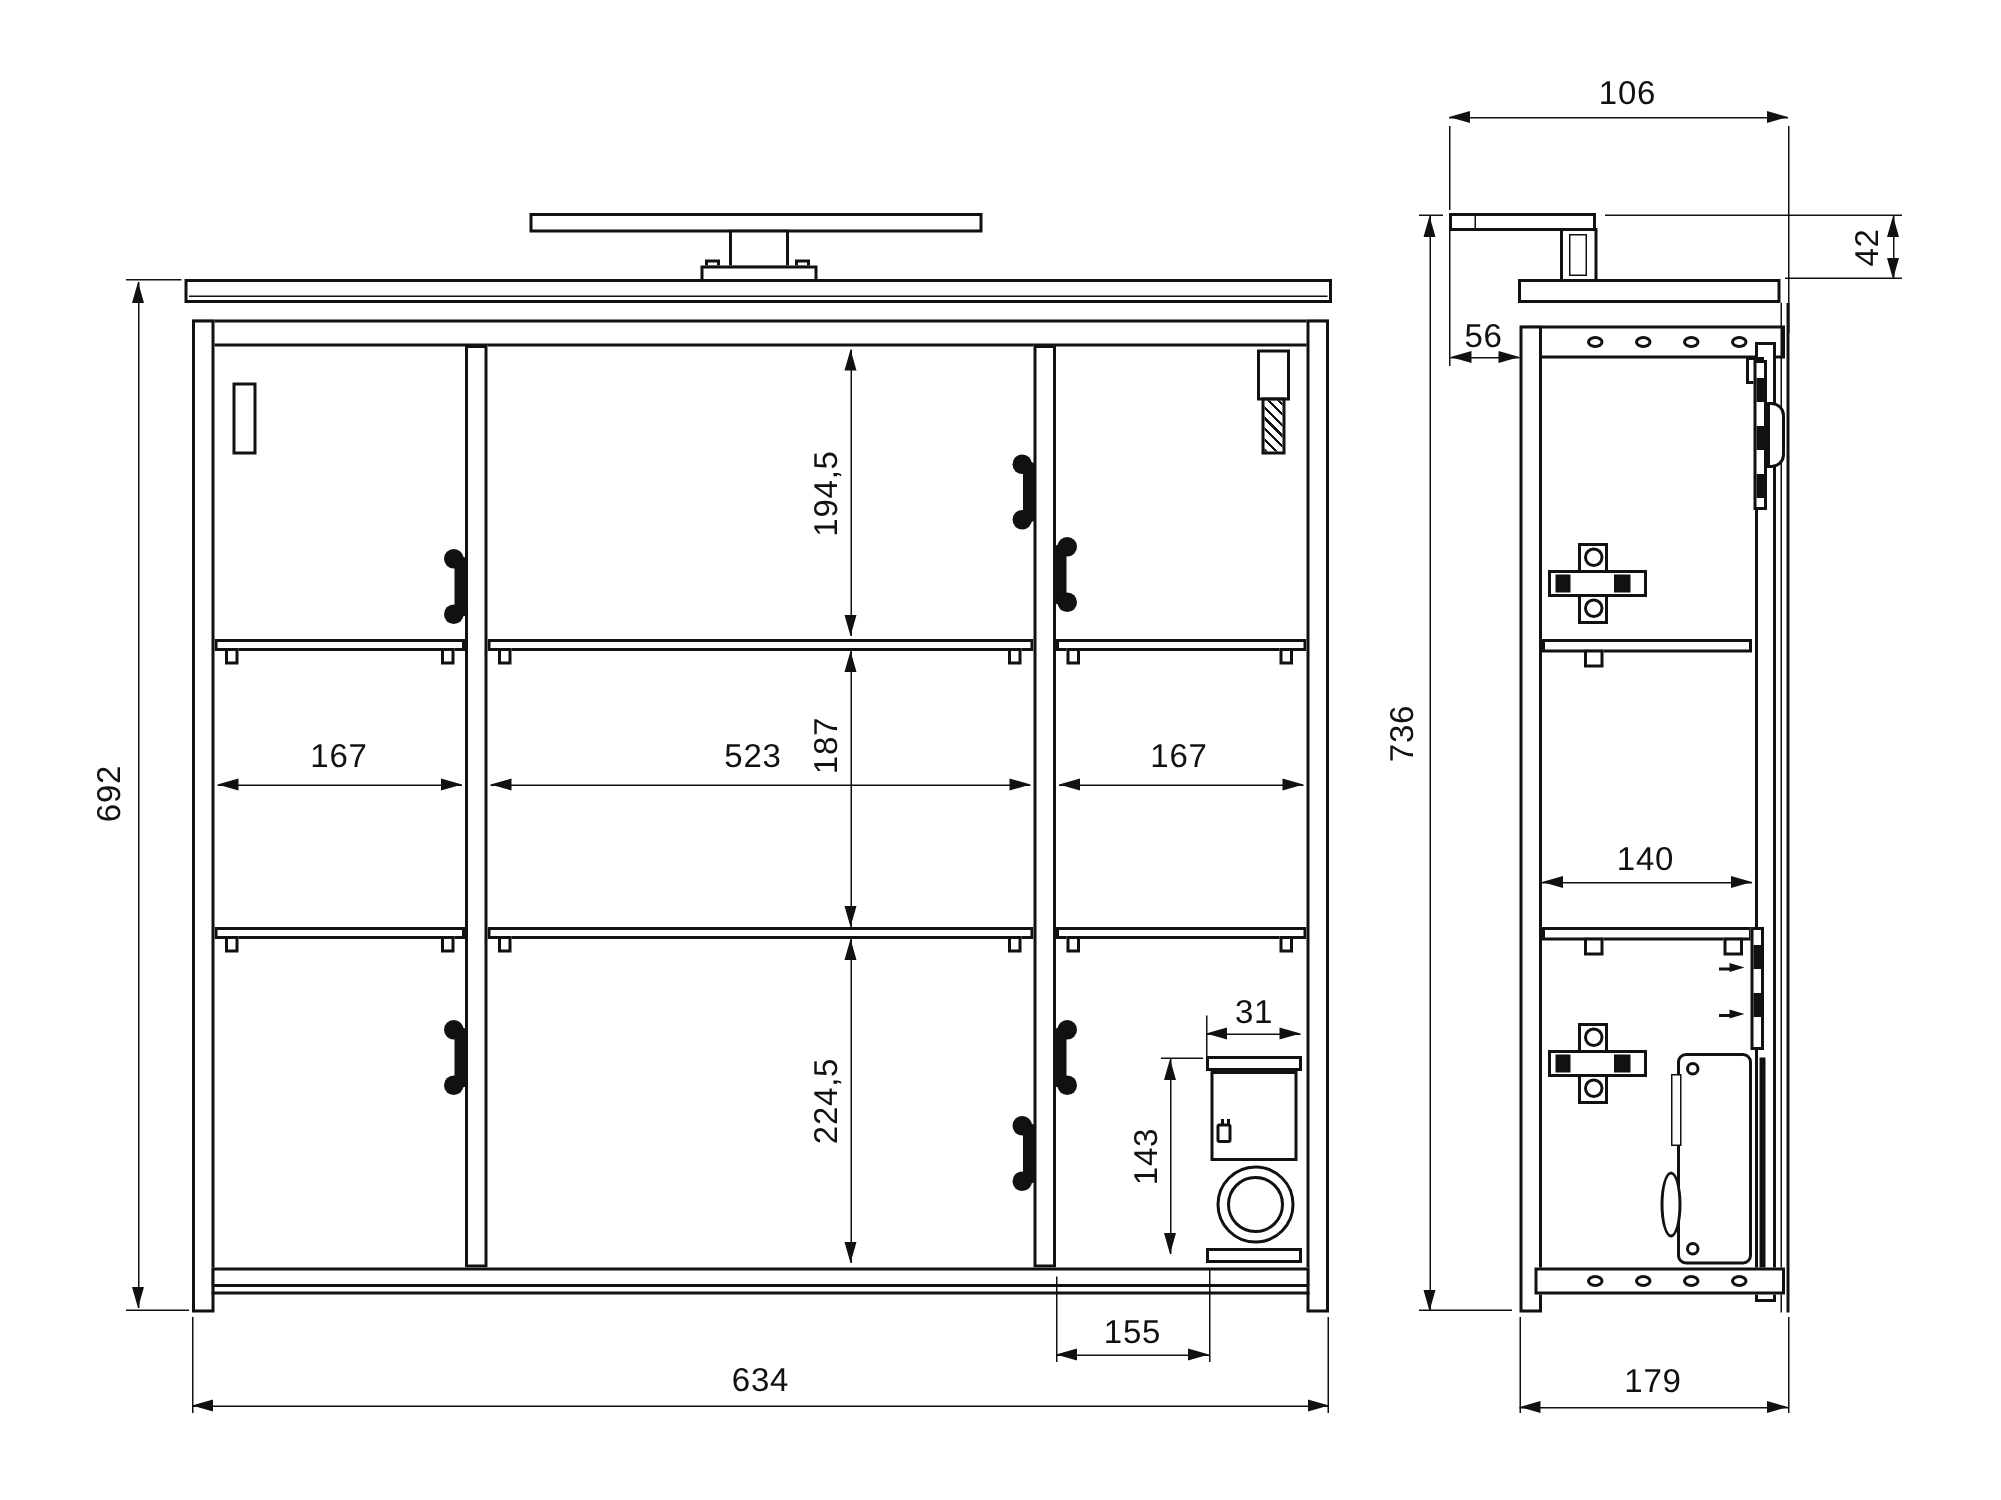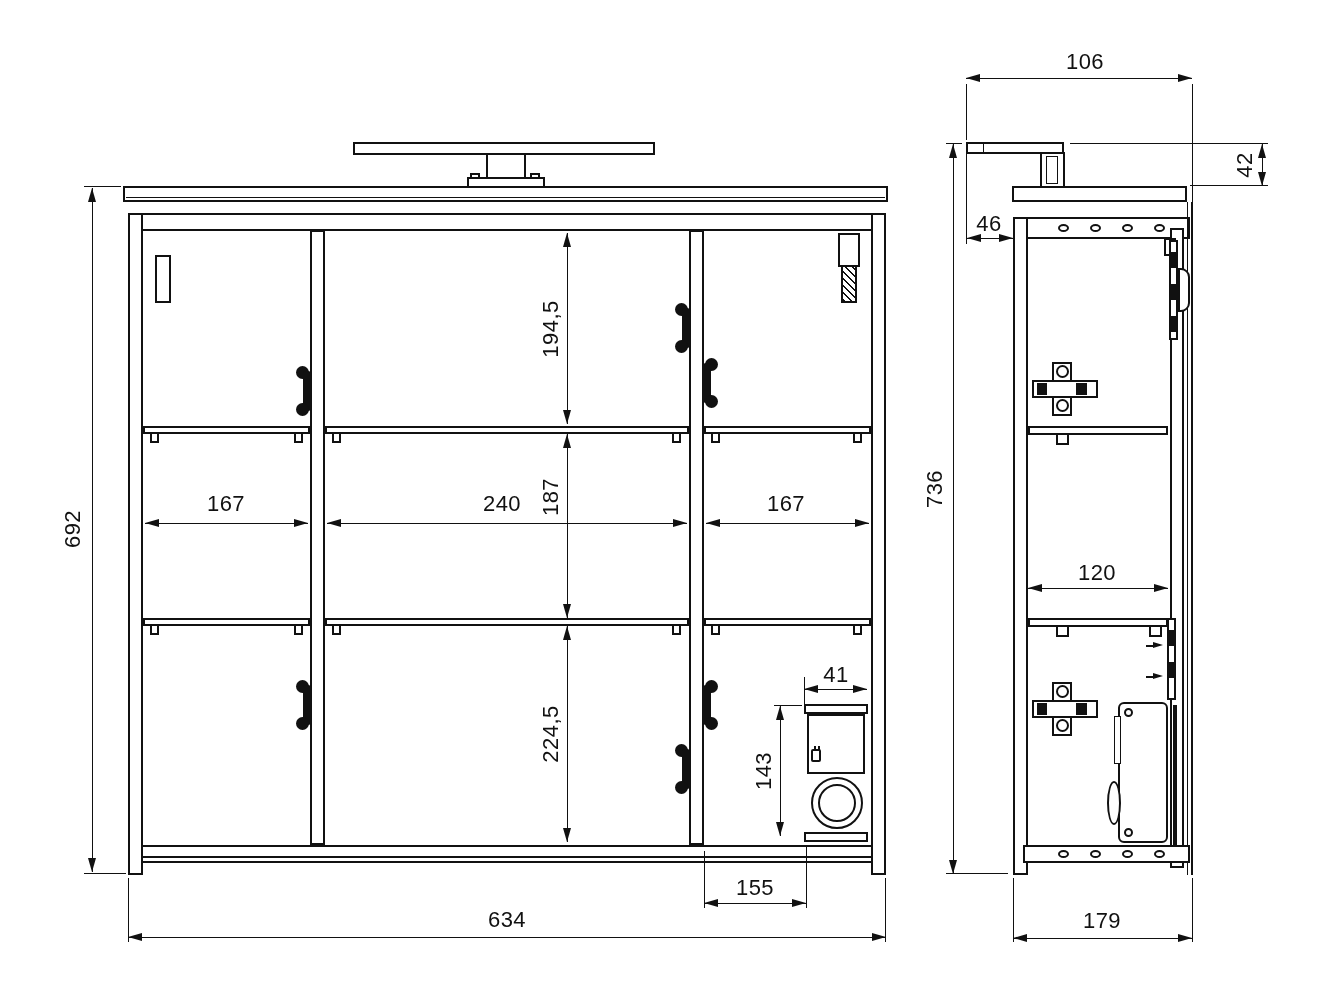--- a/index.html
+++ b/index.html
@@ -147,32 +147,32 @@
   <div class="dim rot" style="left:551px;top:734px">224,5</div>
 
   <div class="hl" style="left:145px;top:523px;width:163px"></div>
   <div class="ar l" style="left:145px;top:519px"></div>
   <div class="ar r" style="left:294px;top:519px"></div>
   <div class="dim" style="left:226px;top:504px">167</div>
 
   <div class="hl" style="left:327px;top:523px;width:360px"></div>
   <div class="ar l" style="left:327px;top:519px"></div>
   <div class="ar r" style="left:673px;top:519px"></div>
-  <div class="dim" style="left:502px;top:504px">240</div>
+  <div class="dim" style="left:502px;top:504px">523</div>
 
   <div class="hl" style="left:706px;top:523px;width:163px"></div>
   <div class="ar l" style="left:706px;top:519px"></div>
   <div class="ar r" style="left:855px;top:519px"></div>
   <div class="dim" style="left:786px;top:504px">167</div>
 
   <div class="vl" style="left:804px;top:677px;height:27px"></div>
   <div class="hl" style="left:804px;top:689px;width:63px"></div>
   <div class="ar l" style="left:804px;top:685px"></div>
   <div class="ar r" style="left:853px;top:685px"></div>
-  <div class="dim" style="left:836px;top:675px">41</div>
+  <div class="dim" style="left:836px;top:675px">31</div>
 
   <div class="hl" style="left:774px;top:705px;width:28px"></div>
   <div class="vl" style="left:780px;top:706px;height:130px"></div>
   <div class="ar u" style="left:776px;top:706px"></div>
   <div class="ar d" style="left:776px;top:822px"></div>
   <div class="dim rot" style="left:764px;top:771px">143</div>
 
   <div class="vl" style="left:704px;top:851px;height:57px"></div>
   <div class="vl" style="left:806px;top:846px;height:62px"></div>
   <div class="hl" style="left:704px;top:903px;width:102px"></div>
@@ -256,33 +256,33 @@
   <div class="hl" style="left:1190px;top:185px;width:78px"></div>
   <div class="vl" style="left:1262px;top:144px;height:42px"></div>
   <div class="ar u" style="left:1258px;top:144px"></div>
   <div class="ar d" style="left:1258px;top:172px"></div>
   <div class="dim rot" style="left:1245px;top:165px">42</div>
 
   <div class="vl" style="left:966px;top:154px;height:90px"></div>
   <div class="hl" style="left:967px;top:238px;width:46px"></div>
   <div class="ar l" style="left:967px;top:234px"></div>
   <div class="ar r" style="left:999px;top:234px"></div>
-  <div class="dim" style="left:989px;top:224px">46</div>
+  <div class="dim" style="left:989px;top:224px">56</div>
 
   <div class="hl" style="left:946px;top:143px;width:16px"></div>
   <div class="hl" style="left:946px;top:873px;width:62px"></div>
   <div class="vl" style="left:953px;top:144px;height:730px"></div>
   <div class="ar u" style="left:949px;top:144px"></div>
   <div class="ar d" style="left:949px;top:860px"></div>
   <div class="dim rot" style="left:935px;top:489px">736</div>
 
   <div class="hl" style="left:1028px;top:588px;width:140px"></div>
   <div class="ar l" style="left:1028px;top:584px"></div>
   <div class="ar r" style="left:1154px;top:584px"></div>
-  <div class="dim" style="left:1097px;top:573px">120</div>
+  <div class="dim" style="left:1097px;top:573px">140</div>
 
   <div class="vl" style="left:1013px;top:878px;height:64px"></div>
   <div class="vl" style="left:1192px;top:878px;height:64px"></div>
   <div class="hl" style="left:1013px;top:938px;width:179px"></div>
   <div class="ar l" style="left:1013px;top:934px"></div>
   <div class="ar r" style="left:1178px;top:934px"></div>
   <div class="dim" style="left:1102px;top:921px">179</div>
 
 </div>
 

